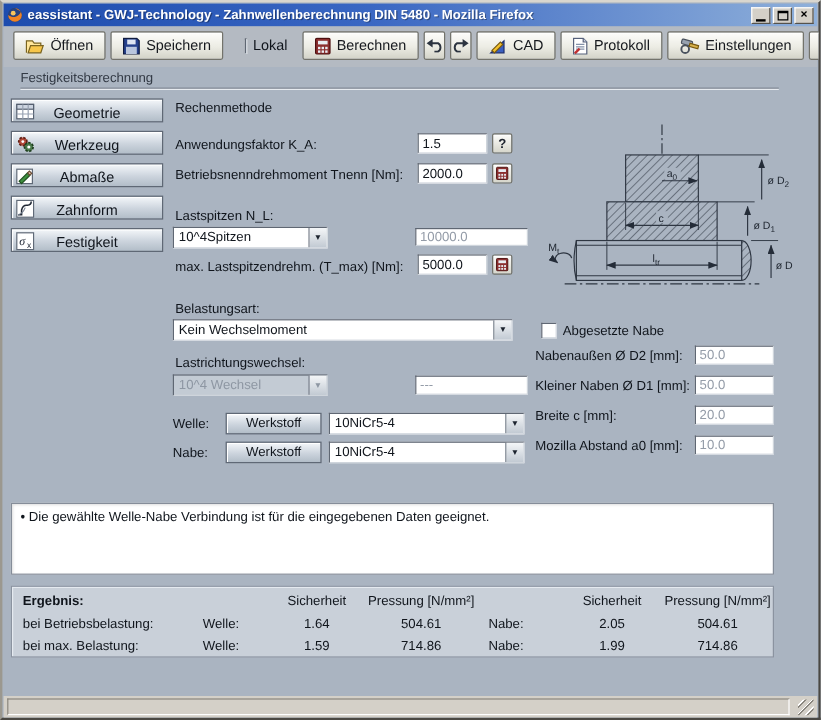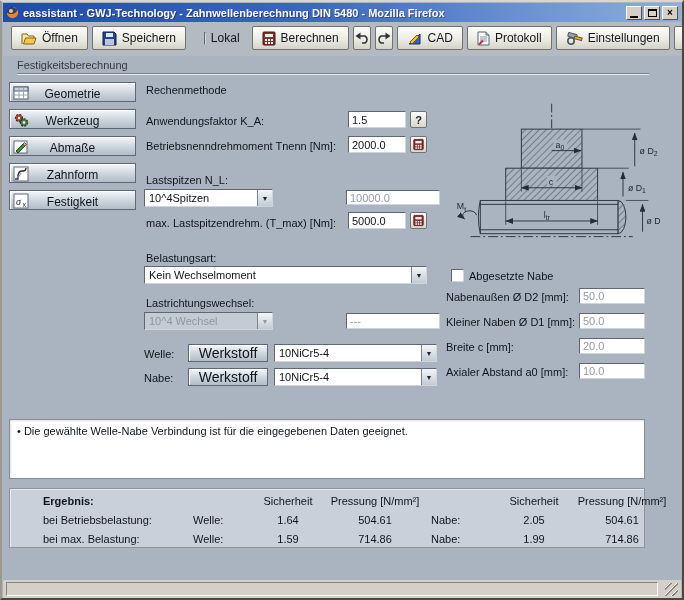--- a/index.html
+++ b/index.html
@@ -52,31 +52,31 @@
   .combo.dis { background:#c3cbd4; }
   .combo.dis .txt { color:#8e97a3; }
   .combo.dis .cbtn { color:#8e97a3; }
 
   .mini-btn { position:absolute; width:17px; height:17px;
               background:linear-gradient(180deg,#fdfdfb,#d6d6cb); border:1px solid #73736b; border-radius:2px;
               box-shadow:inset 0 1px 0 #fff; display:flex; align-items:center; justify-content:center;
               font-size:11px; font-weight:bold; color:#202630; }
   .push-btn { position:absolute; background:linear-gradient(180deg,#f4f7fa 0%,#ccd4dd 55%,#b2bdc8 100%);
               border:1px solid #5f6875; box-shadow:inset 1px 1px 0 #ffffff;
-              display:flex; align-items:center; justify-content:center; font-size:14px; color:#10151c; }
+              display:flex; align-items:center; justify-content:center; font-size:11px; color:#10151c; }
   .chk { position:absolute; width:13px; height:13px; background:#fff; border:1px solid; border-color:#5f6773 #cfd5dc #cfd5dc #5f6773; }
 
   .msgbox { position:absolute; left:6px; top:363px; width:636px; height:60px; background:#fff;
             border:1px solid #858d99; box-shadow:inset 1px 1px 2px rgba(0,0,0,.12); padding:5px 7px;
             font-size:11px; color:#10151c; }
 
   .results { position:absolute; left:6px; top:432px; width:636px; height:60px; background:#c9d0d9;
              border:1px solid #8b93a0; box-shadow:inset 1px 1px 0 #e5eaf0; font-size:11px; color:#10151c; }
   .rrow { position:absolute; left:1px; width:592px; height:16px; display:grid;
-          grid-template-columns:158px 64px 62px 112px 60px 86px 90px; align-items:center;margin-left:24px; }
+          grid-template-columns:158px 64px 62px 112px 60px 86px 90px; align-items:center; }
   .rrow .c1 { padding-left:8px; }
   .rrow .ctr { text-align:center; }
 
   .statusbar { position:absolute; left:1px; top:578px; width:678px; height:19px; background:#d4d0c8; }
   .status-inset { position:absolute; left:3px; top:2px; width:652px; height:14px;
                   border:1px solid; border-color:#8a867e #ffffff #ffffff #8a867e; }
   .grip { position:absolute; right:3px; bottom:3px; width:13px; height:13px;
           background:repeating-linear-gradient(135deg, transparent 0 3px, #fff 3px 4px, #8a867e 4px 5px); }
 
   .drawing text { font-family:"Liberation Sans",sans-serif; font-size:9px; fill:#1d242e; }
@@ -373,21 +373,21 @@
 
     <span class="lbl" style="left:443px; top:235px;">Nabenaußen Ø D2 [mm]:</span>
     <input class="field dis" style="left: 576px; top: 232px; width: 66px; height: 16px;" readonly="" value="50.0">
 
     <span class="lbl" style="left:443px; top:260px;">Kleiner Naben Ø D1 [mm]:</span>
     <input class="field dis" style="left: 576px; top: 257px; width: 66px; height: 16px;" readonly="" value="50.0">
 
     <span class="lbl" style="left:443px; top:285px;">Breite c [mm]:</span>
     <input class="field dis" style="left: 576px; top: 282px; width: 66px; height: 16px;" readonly="" value="20.0">
 
-    <span class="lbl" style="left:443px; top:310px;">Axialer Abstand a0 [mm]:</span>
+    <span class="lbl" style="left:443px; top:310px;">Mozilla Abstand a0 [mm]:</span>
     <input class="field dis" style="left: 576px; top: 307px; width: 66px; height: 16px;" readonly="" value="10.0">
 
     <div class="msgbox">
       <span>• Die gewählte Welle-Nabe Verbindung ist für die eingegebenen Daten geeignet.</span>
     </div>
 
     <div class="results">
       <div class="rrow" style="top:4px;">
         <span class="c1" style="font-weight:bold;">Ergebnis:</span>
         <span></span>

